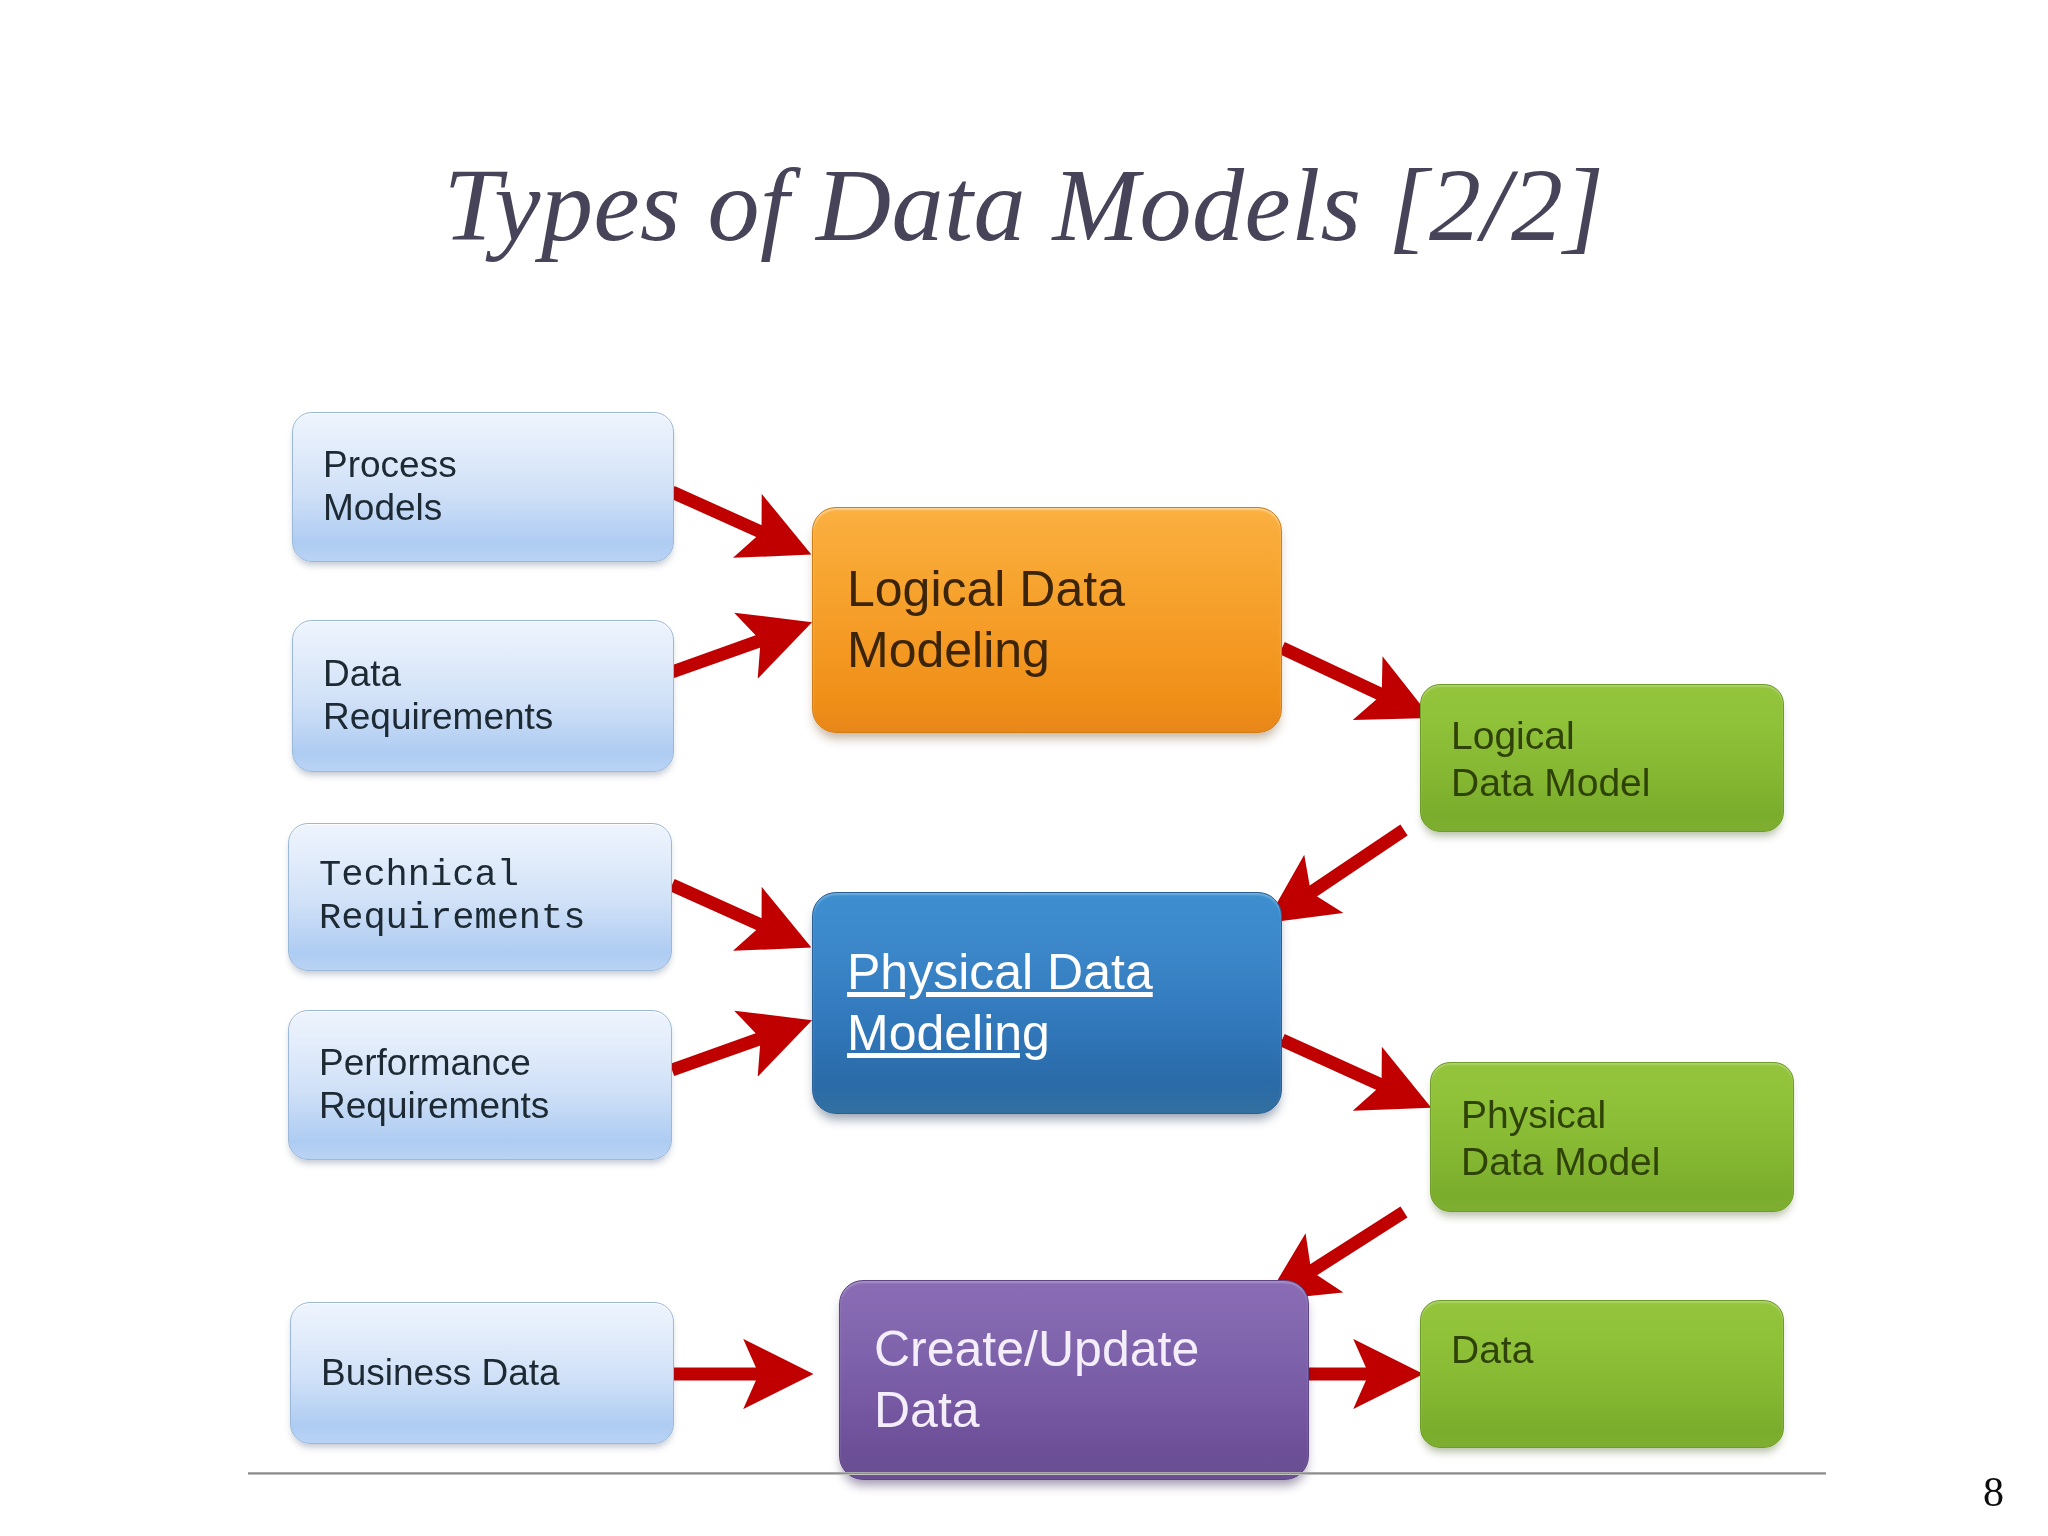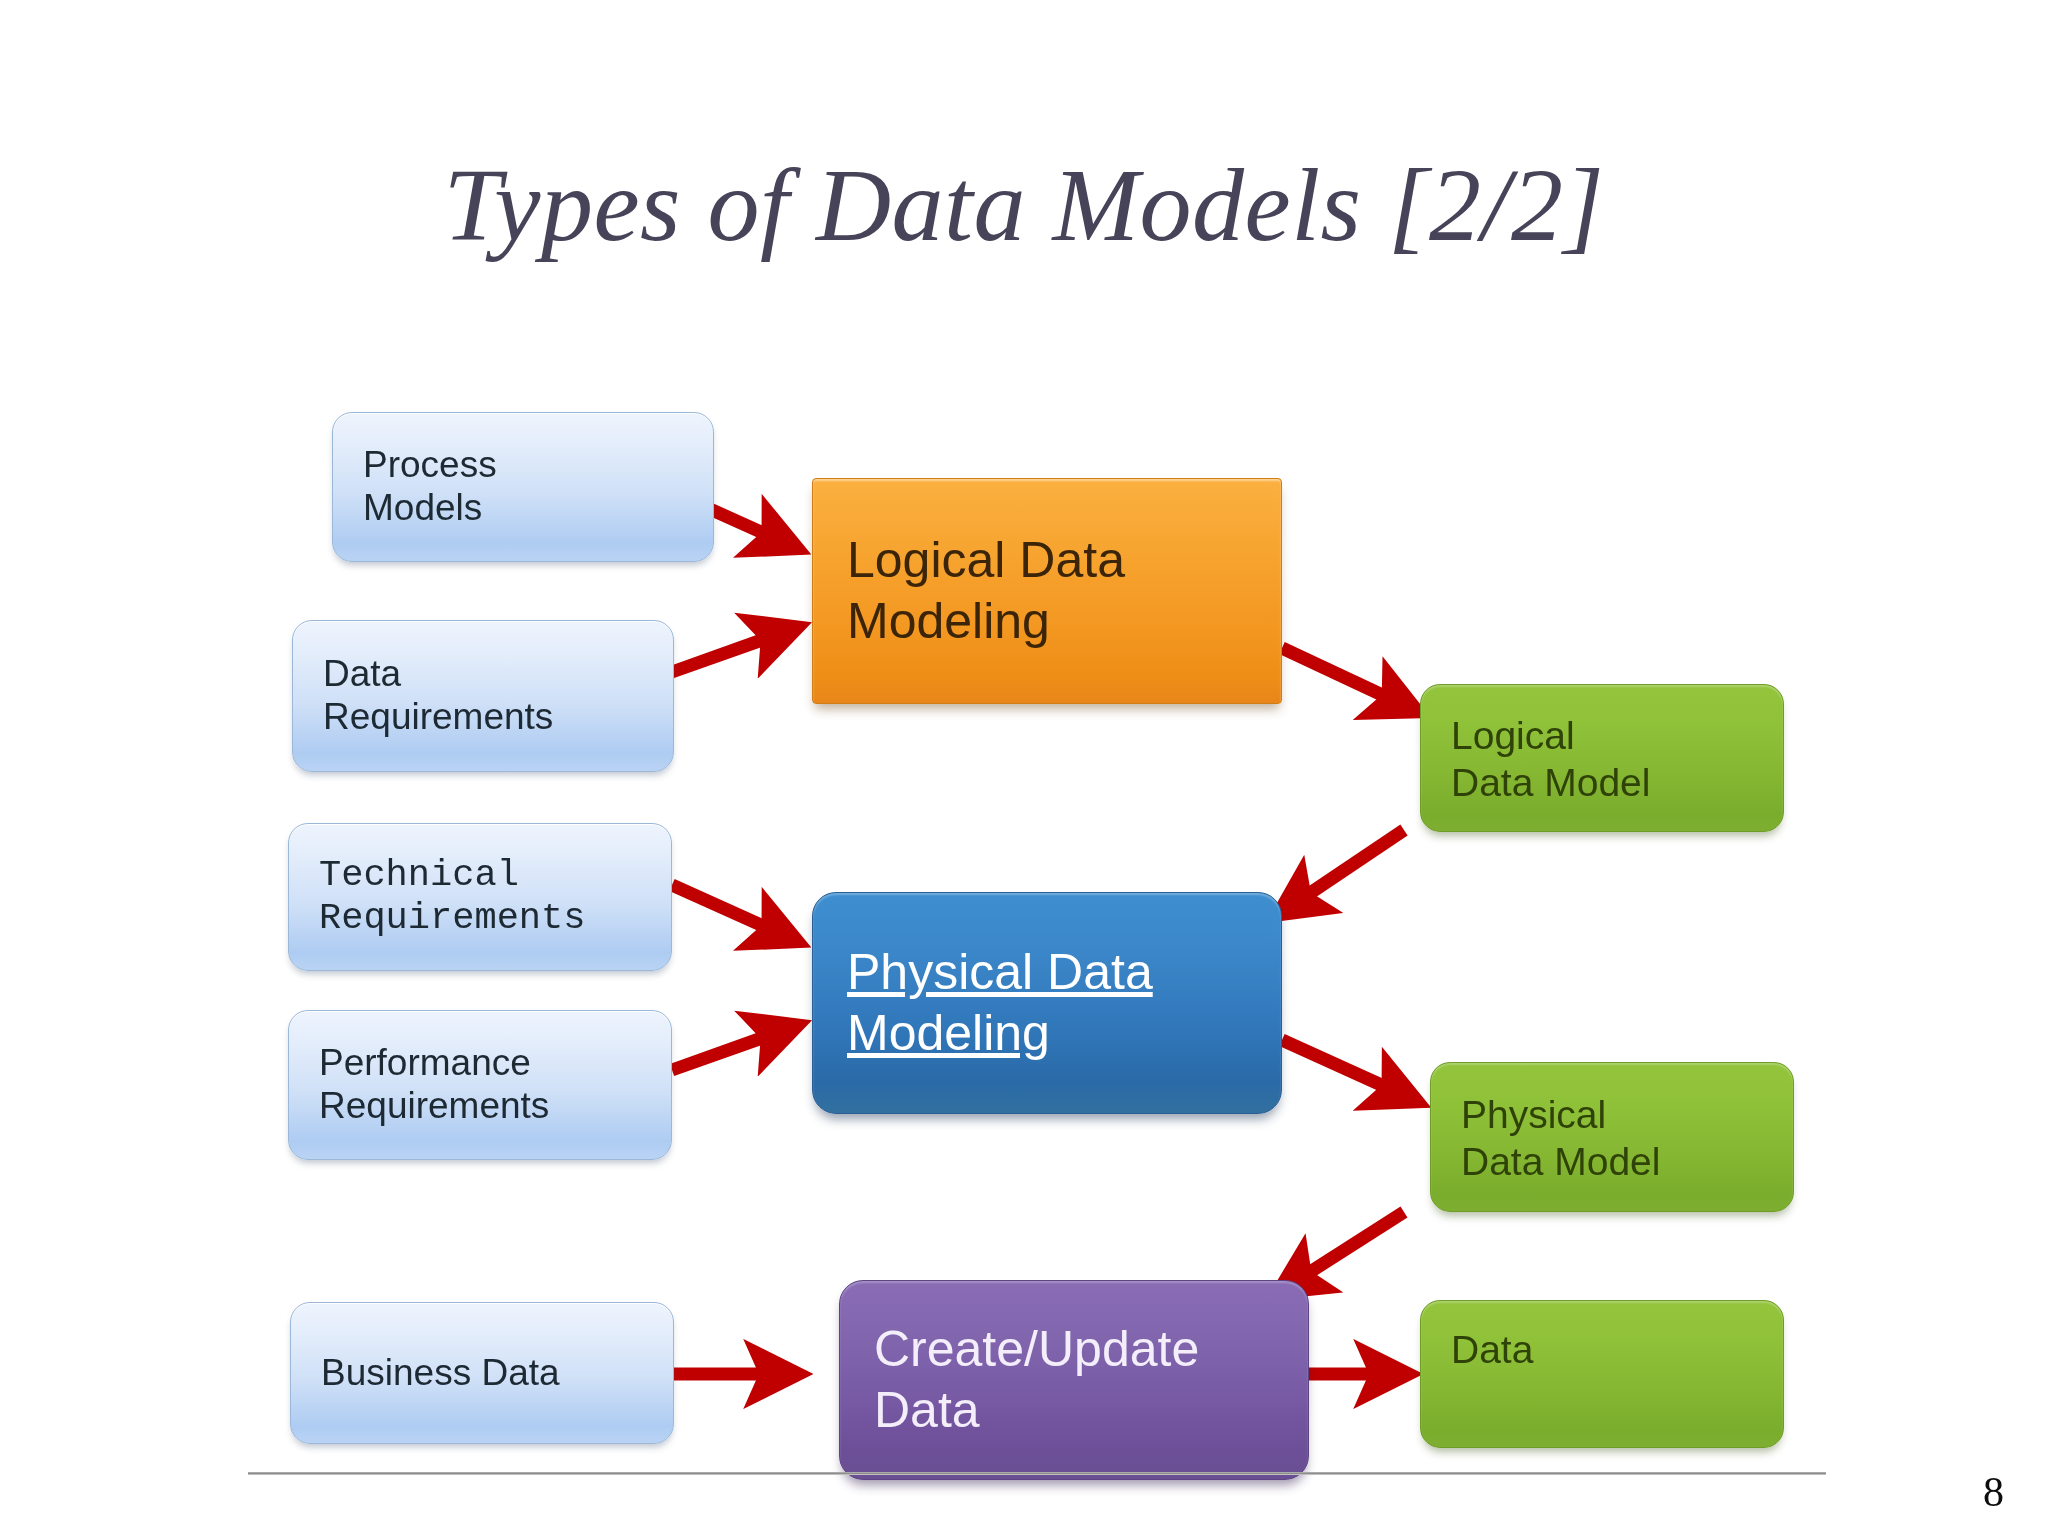--- a/index.html
+++ b/index.html
@@ -91,27 +91,28 @@
 
   
   .node-orange {
     background: linear-gradient(to bottom,
                 #fbb040 0%,
                 #f7a531 30%,
                 #f49a24 60%,
                 #ef8e17 88%,
                 #e8861a 100%);
     border: 1px solid #cf7d15;
-    border-radius: 4px;
+    border-radius: 24px;
     box-shadow: 0 8px 11px -3px rgba(100,60,10,0.4),
                 inset 0 2px 2px rgba(255,255,255,0.45);
     padding: 0 0 0 34px;
     color: #3b2408;
     font-size: 50px;
     line-height: 1.22;
+    margin-top: 29px;
   }
 
   
   .node-blue {
     background: linear-gradient(to bottom,
                 #3e8fd0 0%,
                 #3b86c8 28%,
                 #3178bb 60%,
                 #2a6aa8 86%,
                 #32709f 100%);
@@ -217,21 +218,21 @@
         <line x1="1282" y1="1040" x2="1410" y2="1098"></line>
 
         <line x1="1404" y1="1212" x2="1285" y2="1288"></line>
 
         <line x1="672" y1="1374" x2="790" y2="1374"></line>
 
         <line x1="1282" y1="1374" x2="1400" y2="1374"></line>
       </g>
     </svg>
 
-    <div class="node node-input" style="left:292px; top:412px; width:382px; height:150px;margin-left:40px;">
+    <div class="node node-input" style="left:292px; top:412px; width:382px; height:150px;">
       <span class="label">Process
 Models</span>
     </div>
 
     <div class="node node-input" style="left:292px; top:620px; width:382px; height:152px;">
       <span class="label">Data
 Requirements</span>
     </div>
 
     <div class="node node-input" style="left:288px; top:823px; width:384px; height:148px;font-family:Liberation Mono, monospace;">

